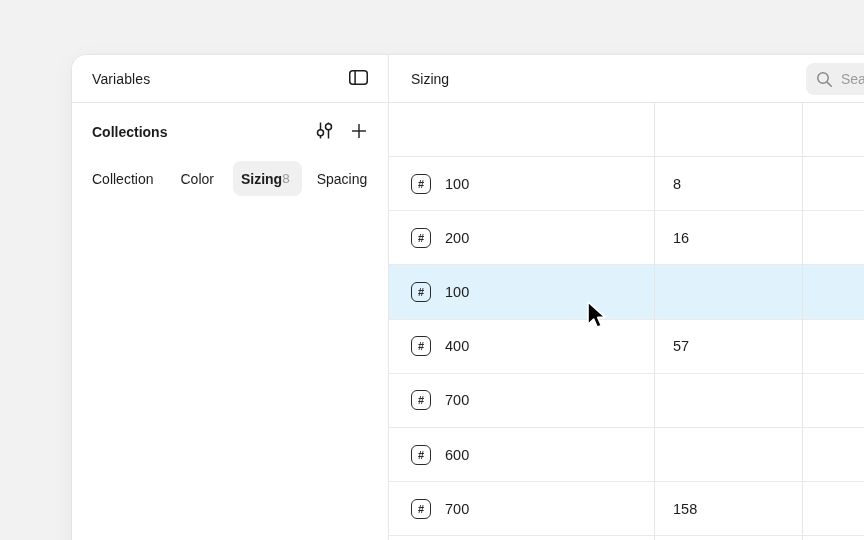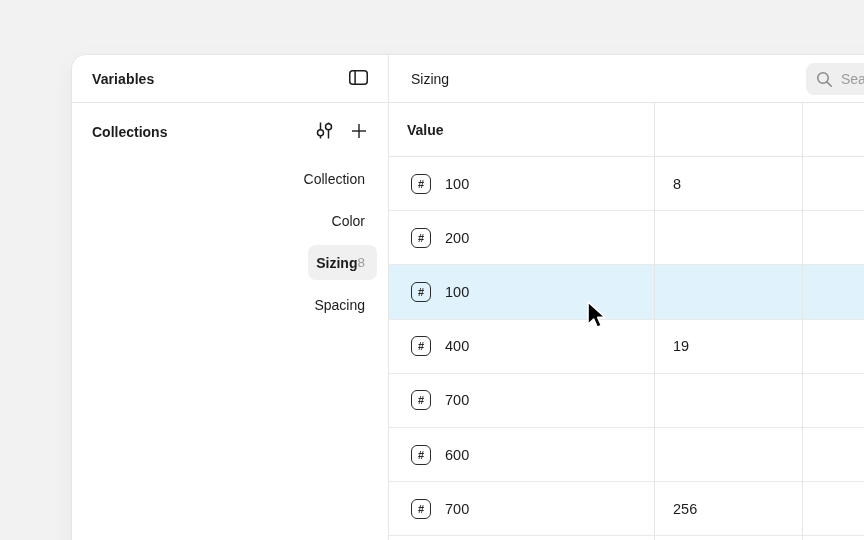--- a/index.html
+++ b/index.html
@@ -17,31 +17,31 @@
     box-shadow:0 0 0 1px rgba(0,0,0,0.035), 0 6px 24px rgba(0,0,0,0.05);
     display:flex;
   }
   
   .sidebar { width:317px; flex:none; border-right:1px solid #e6e6e6; }
   .sidebar-header {
     height:48px; border-bottom:1px solid #e6e6e6;
     display:flex; align-items:center; justify-content:space-between;
     padding:0 20px;
   }
-  .panel-title { font-size:14px; font-weight:700; letter-spacing:.1px; }
+  .panel-title { font-size:14px; font-weight:400; letter-spacing:.1px; }
   .icon-btn { background:none; border:none; padding:0; display:flex; align-items:center; cursor:default; }
   .collections-header {
     margin-top:8px; height:42px;
     display:flex; align-items:center; justify-content:space-between;
     padding:0 20px;
     gap:43px;
   }
   .collections-title { font-size:14px; font-weight:700; }
   .collections-actions { display:flex; align-items:center; gap:18px; padding-right:1px; }
-  .collection-list { margin-top:8px; padding:0 11px 0 12px; display:flex; flex-direction:column; gap:7px;align-items:flex-end; }
+  .collection-list { margin-top:8px; padding:0 11px 0 12px; display:flex; flex-direction:row; gap:7px;align-items:flex-end; }
   .collection-item {
     height:35px; border-radius:8px;
     display:flex; align-items:center; justify-content:space-between;
     padding:0 12px 0 8px; font-size:14px;
   }
   .collection-item.selected { background:#f0f0f0; font-weight:700; }
   .collection-count { color:#9a9a9a; font-size:13.5px; font-weight:400; }
   
   .main { flex:1; position:relative; min-width:0; }
   .main-header {
@@ -164,56 +164,58 @@
             </svg>
           </span>
           <input type="text" placeholder="Search" style="">
         </div>
       </div>
 
       <div class="v-divider d1"></div>
       <div class="v-divider d2"></div>
 
       <div class="table-header">
-        <div class="col-value">Value</div>
       </div>
 
       <div class="rows">
 
           <div class="row">
             <div class="cell-name">
               <span class="hash-badge">#</span>
               <span>100</span>
             </div>
             <div class="cell-value">
               <span>8</span>
             </div>
           </div>
 
           <div class="row">
             <div class="cell-name">
               <span class="hash-badge">#</span>
               <span>200</span>
             </div>
+            <div class="cell-value">
+              <span>16</span>
+            </div>
           </div>
 
           <div class="row highlighted">
             <div class="cell-name">
               <span class="hash-badge">#</span>
               <span>100</span>
             </div>
           </div>
 
           <div class="row">
             <div class="cell-name">
               <span class="hash-badge">#</span>
               <span>400</span>
             </div>
             <div class="cell-value">
-              <span>19</span>
+              <span>57</span>
             </div>
           </div>
 
           <div class="row">
             <div class="cell-name">
               <span class="hash-badge">#</span>
               <span>700</span>
             </div>
           </div>
 
@@ -223,21 +225,21 @@
               <span>600</span>
             </div>
           </div>
 
           <div class="row">
             <div class="cell-name">
               <span class="hash-badge">#</span>
               <span>700</span>
             </div>
             <div class="cell-value">
-              <span>256</span>
+              <span>158</span>
             </div>
           </div>
 
       </div>
     </main>
   </div>
 
   <div class="cursor">
     <svg width="26" height="32" viewBox="0 0 26 32">
       <polygon points="4,3 4,25.4 9.7,20 13.3,28.3 17.3,26.5 13.7,18.4 21.2,18.4" fill="#000000" stroke="#ffffff" stroke-width="1.6" stroke-linejoin="round"></polygon>

